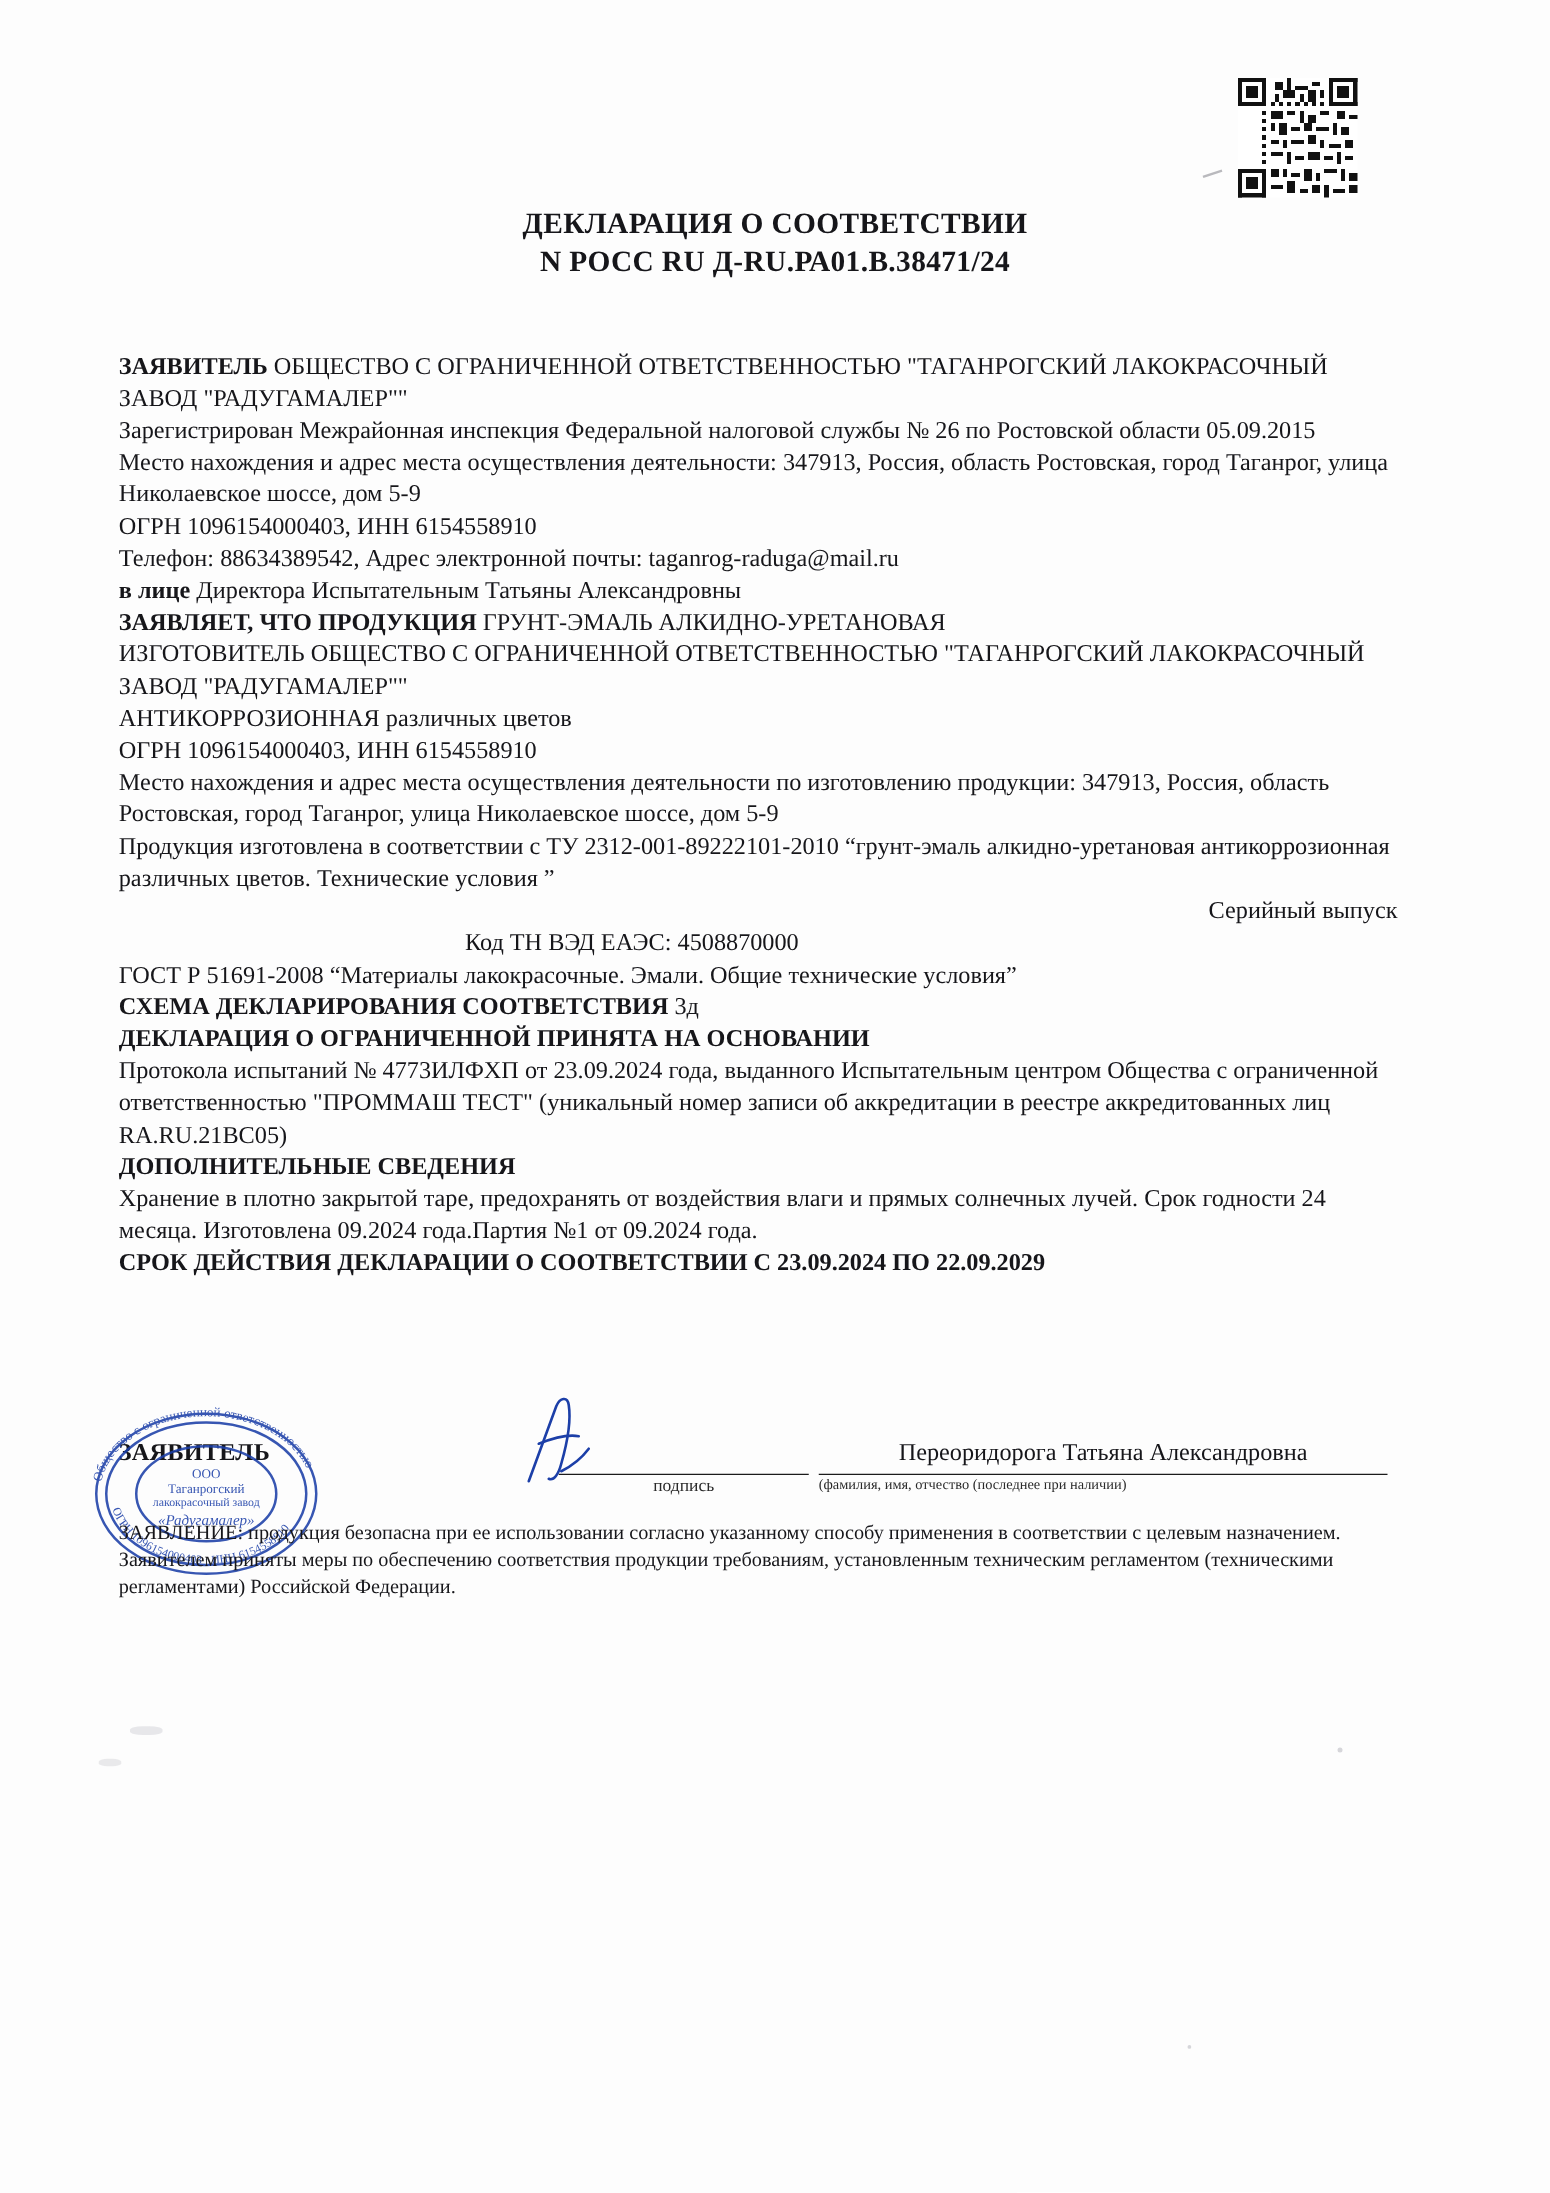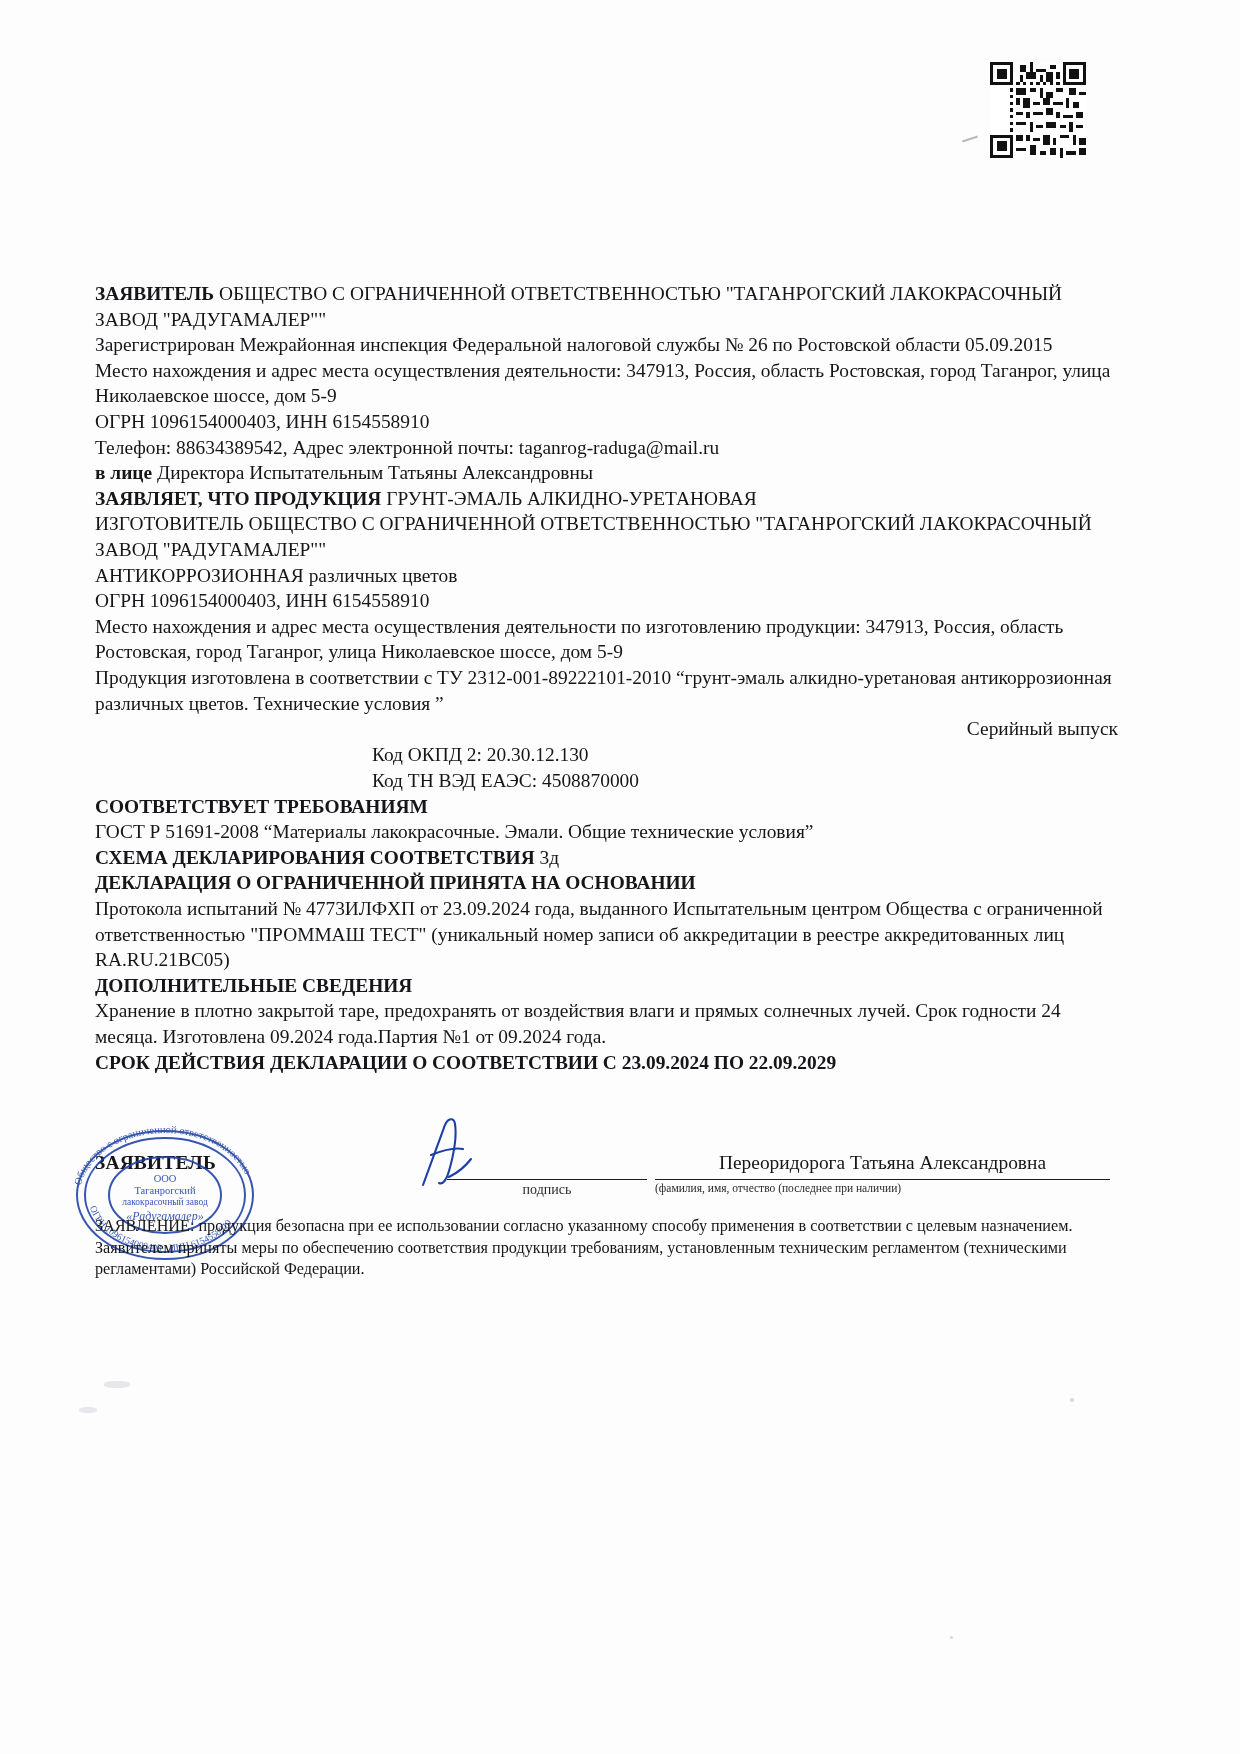--- a/index.html
+++ b/index.html
@@ -270,44 +270,46 @@
         <rect x="15" y="27" width="2" height="1"></rect>
           <rect x="18" y="26" width="2" height="2"></rect>
         <rect x="21" y="26" width="1" height="3"></rect>
           <rect x="23" y="27" width="3" height="1"></rect>
         <rect x="27" y="26" width="2" height="2"></rect>
       </g>
     </svg>
   </div>
   <div class="qr-tick"></div>
 
+  <div class="title-block">
+    <div class="title-line1">ДЕКЛАРАЦИЯ О СООТВЕТСТВИИ</div>
+    <div class="title-line2">N РОСС RU Д-RU.РА01.В.38471/24</div>
+  </div>
 
   <div class="content">
 
     <p><span class="b">ЗАЯВИТЕЛЬ</span><span> ОБЩЕСТВО С ОГРАНИЧЕННОЙ ОТВЕТСТВЕННОСТЬЮ "ТАГАНРОГСКИЙ ЛАКОКРАСОЧНЫЙ ЗАВОД "РАДУГАМАЛЕР""</span></p>
     <p>Зарегистрирован Межрайонная инспекция Федеральной налоговой службы № 26 по Ростовской области 05.09.2015</p>
     <p>Место нахождения и адрес места осуществления деятельности: 347913, Россия, область Ростовская, город Таганрог, улица Николаевское шоссе, дом 5-9</p>
     <p>ОГРН 1096154000403, ИНН 6154558910</p>
     <p>Телефон: 88634389542, Адрес электронной почты: taganrog-raduga@mail.ru</p>
     <p><span class="b">в лице</span><span> Директора Испытательным Татьяны Александровны</span></p>
 
     <p><span class="b">ЗАЯВЛЯЕТ, ЧТО ПРОДУКЦИЯ</span><span> ГРУНТ-ЭМАЛЬ АЛКИДНО-УРЕТАНОВАЯ</span></p>
     <p>ИЗГОТОВИТЕЛЬ ОБЩЕСТВО С ОГРАНИЧЕННОЙ ОТВЕТСТВЕННОСТЬЮ "ТАГАНРОГСКИЙ ЛАКОКРАСОЧНЫЙ ЗАВОД "РАДУГАМАЛЕР""</p>
     <p>АНТИКОРРОЗИОННАЯ различных цветов</p>
     <p>ОГРН 1096154000403, ИНН 6154558910</p>
     <p>Место нахождения и адрес места осуществления деятельности по изготовлению продукции: 347913, Россия, область Ростовская, город Таганрог, улица Николаевское шоссе, дом 5-9</p>
     <p>Продукция изготовлена в соответствии с ТУ 2312-001-89222101-2010 “грунт-эмаль алкидно-уретановая антикоррозионная различных цветов. Технические условия ”</p>
     <p class="serial">Серийный выпуск</p>
 
     <div class="center-codes">
-      <p>Код ОКПД 2: 20.30.12.130</p>
       <p>Код ТН ВЭД ЕАЭС: 4508870000</p>
     </div>
 
-    <p class="b">СООТВЕТСТВУЕТ ТРЕБОВАНИЯМ</p>
     <p>ГОСТ Р 51691-2008 “Материалы лакокрасочные. Эмали. Общие технические условия”</p>
     <p><span class="b">СХЕМА ДЕКЛАРИРОВАНИЯ СООТВЕТСТВИЯ</span><span> 3д</span></p>
     <p class="b">ДЕКЛАРАЦИЯ О ОГРАНИЧЕННОЙ ПРИНЯТА НА ОСНОВАНИИ</p>
     <p>Протокола испытаний № 4773ИЛФХП от 23.09.2024 года, выданного Испытательным центром Общества с ограниченной ответственностью "ПРОММАШ ТЕСТ" (уникальный номер записи об аккредитации в реестре аккредитованных лиц RA.RU.21ВС05)</p>
 
     <p class="b">ДОПОЛНИТЕЛЬНЫЕ СВЕДЕНИЯ</p>
     <p>Хранение в плотно закрытой таре, предохранять от воздействия влаги и прямых солнечных лучей. Срок годности 24 месяца. Изготовлена 09.2024 года.Партия №1 от 09.2024 года.</p>
 
     <p class="b">СРОК ДЕЙСТВИЯ ДЕКЛАРАЦИИ О СООТВЕТСТВИИ С 23.09.2024 ПО 22.09.2029</p>
   </div>

